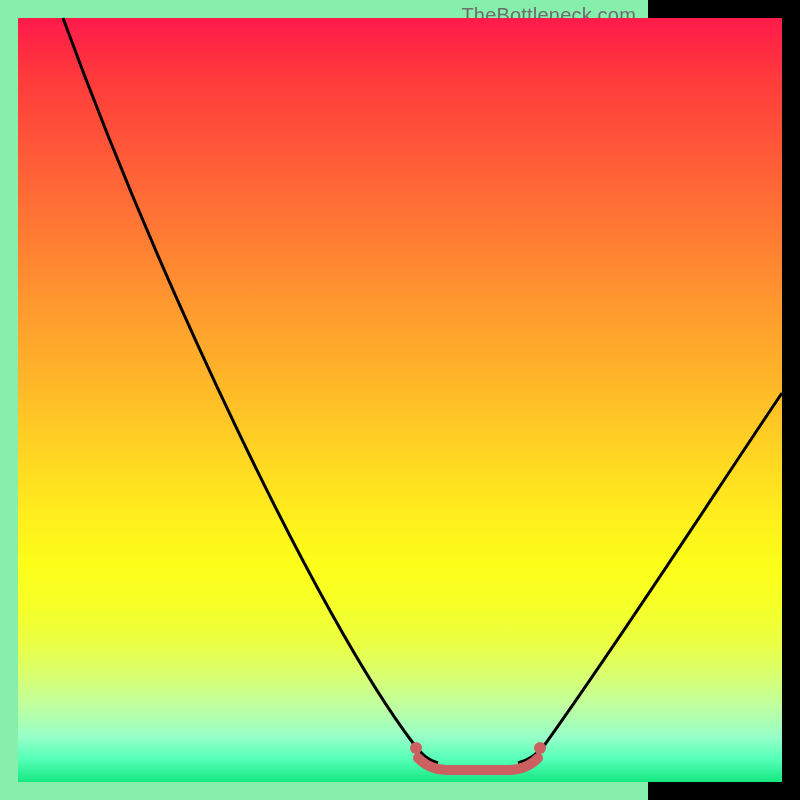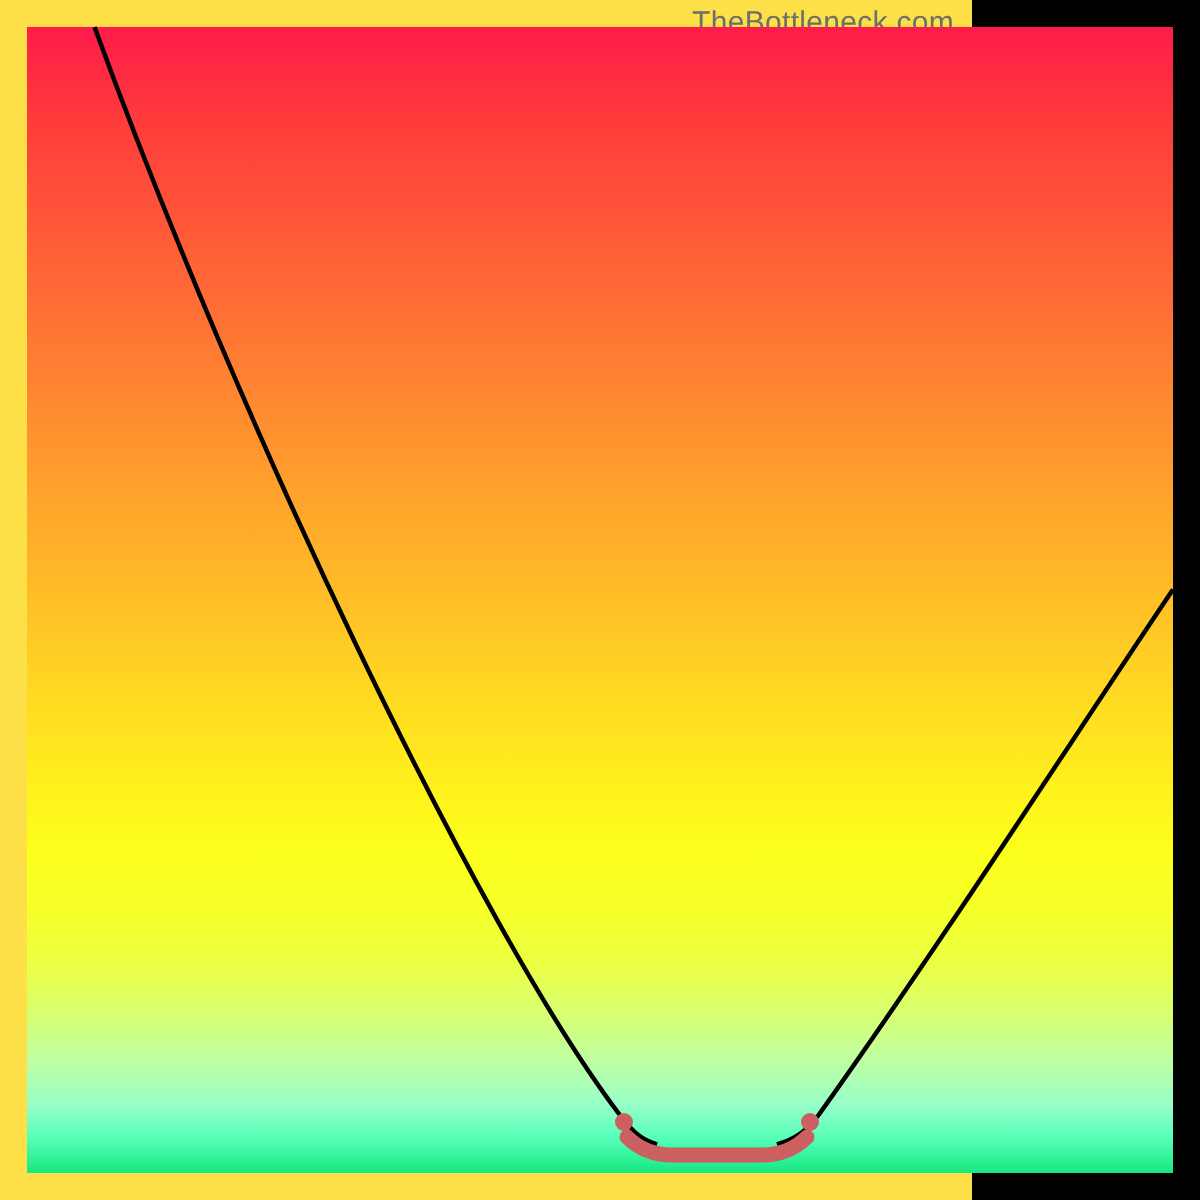--- a/index.html
+++ b/index.html
@@ -7,21 +7,21 @@
     width: 800px;
     height: 800px;
     background: #000;
     position: relative;
     font-family: Arial, sans-serif;
   }
   .container {
     width: 648px;
     height: 800px;
     position: relative;
-    background: #fde047;
+    background: #86efac;
   }
   .plot-area {
     position: absolute;
     left: 18px;
     top: 18px;
     width: 764px;
     height: 764px;
     background: linear-gradient(to bottom,
       #ff1a4a 0%,
       #ff3b3b 8%,

